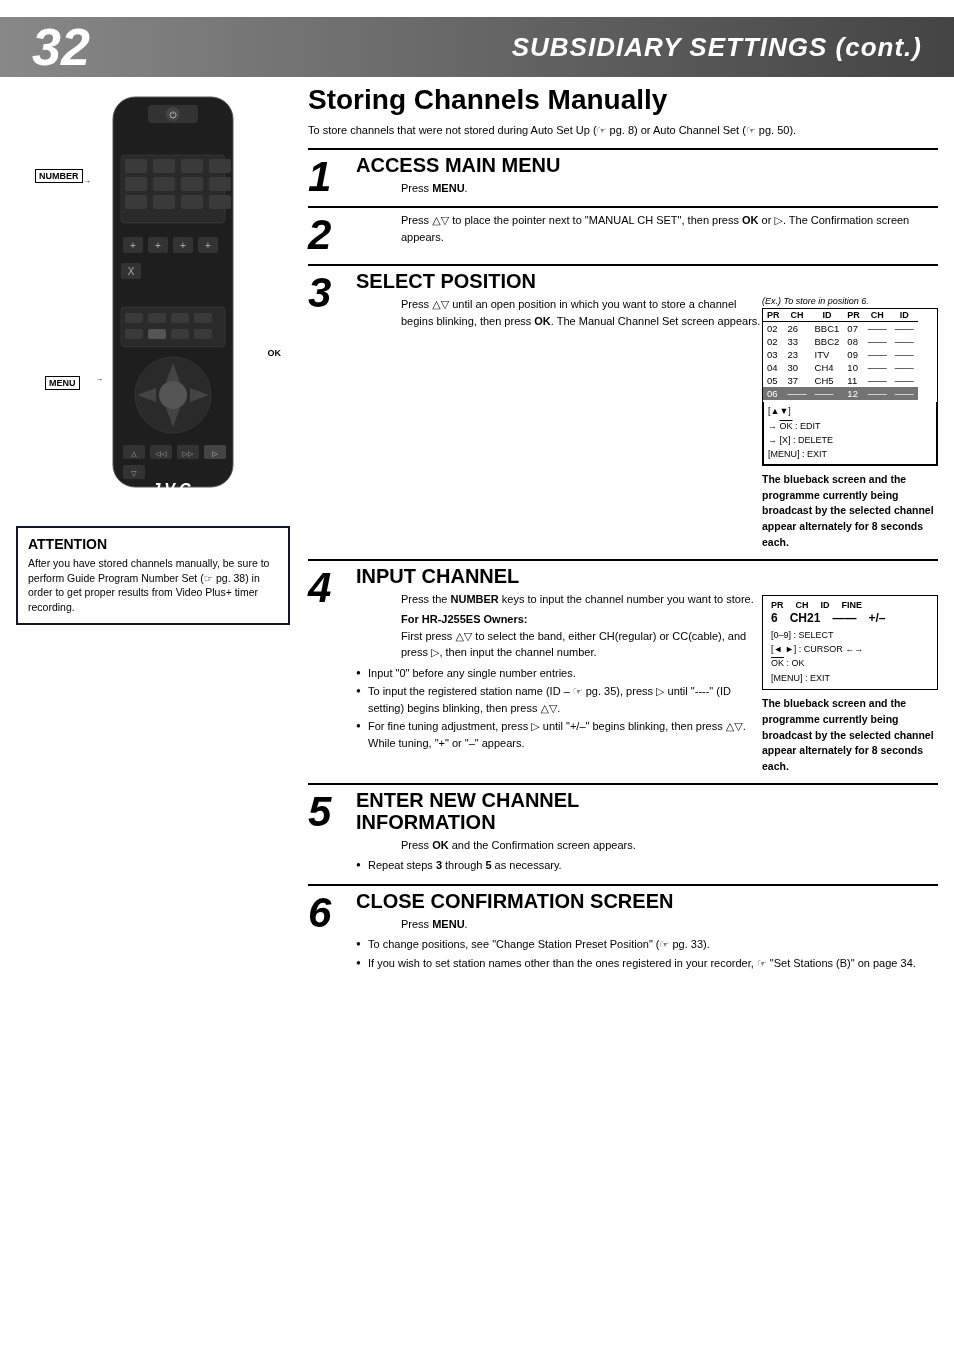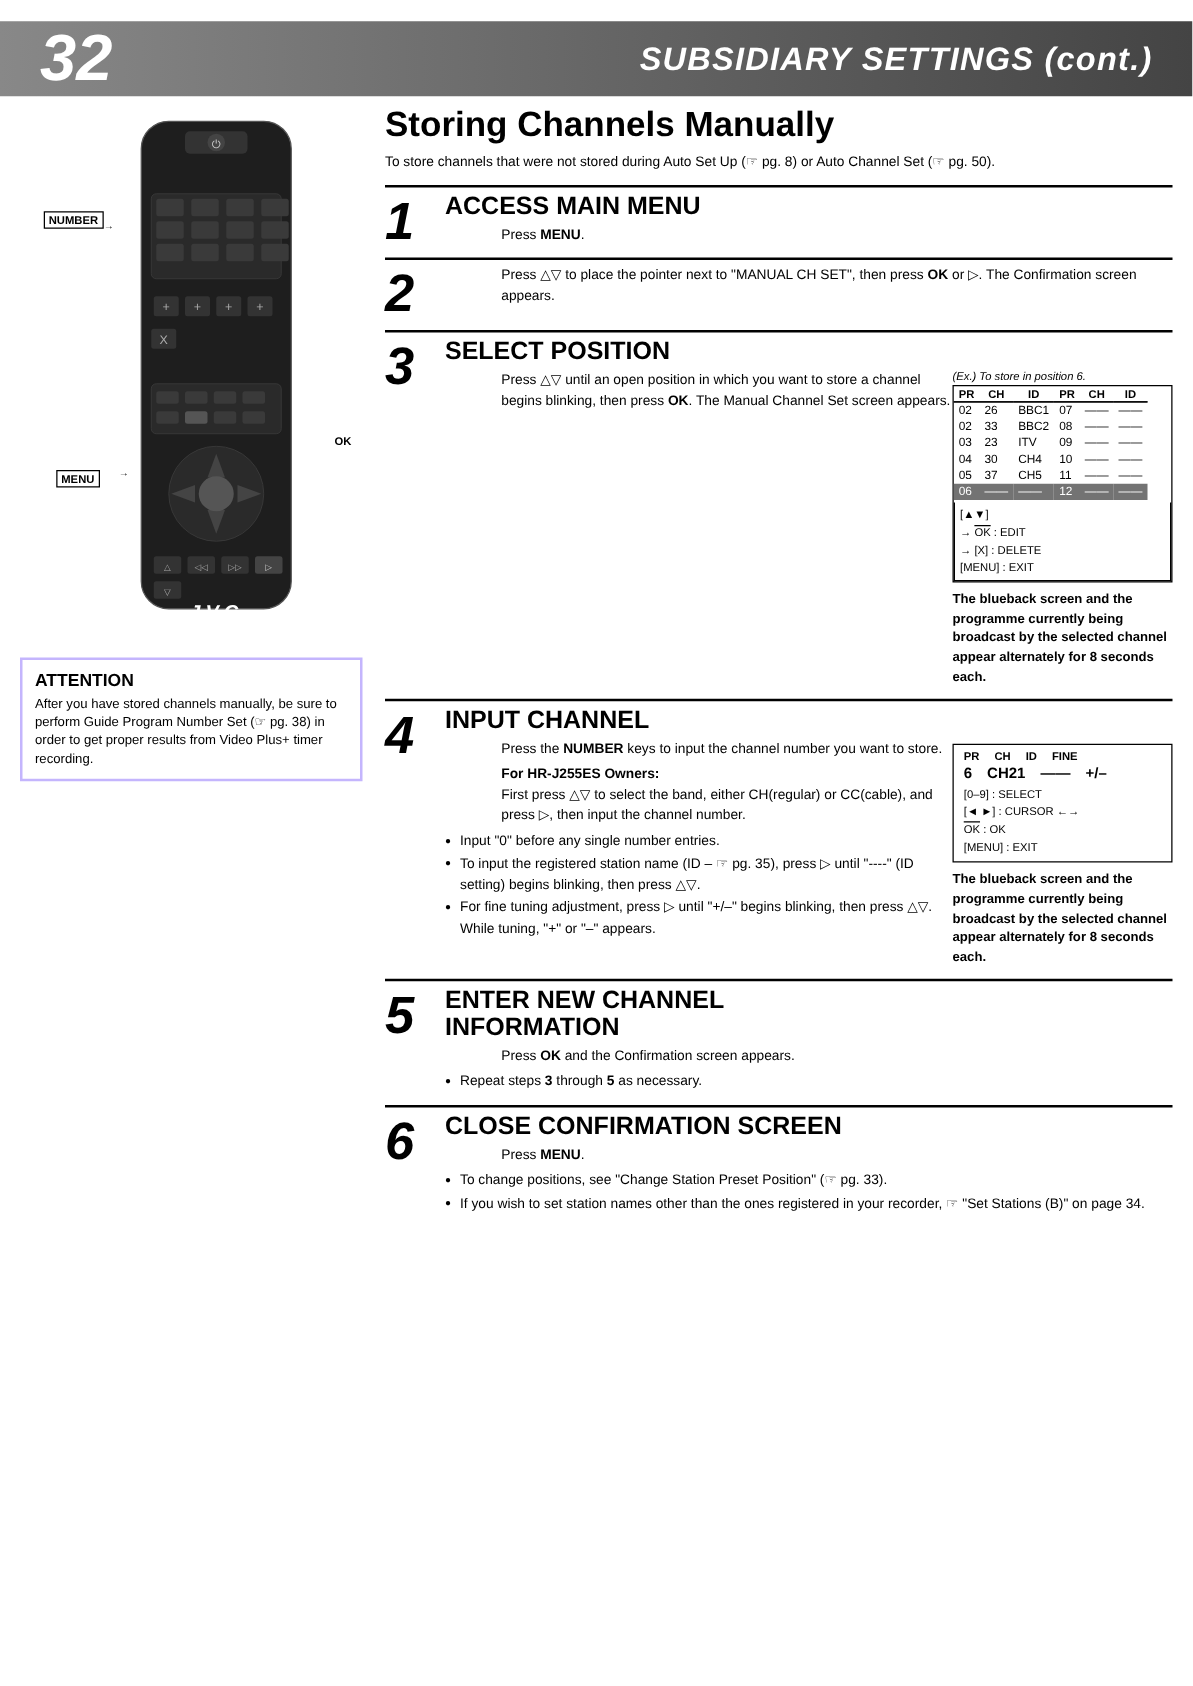--- a/index.html
+++ b/index.html
@@ -52,21 +52,21 @@
 
     
     .remote-container {
       display: flex;
       justify-content: center;
       margin-bottom: 16px;
     }
 
     
     .attention-box {
-      border: 2px solid #c4b5fd;
+      border: 2px solid #0f172a;
       padding: 8px 10px;
       margin-top: 8px;
     }
     .attention-title {
       font-size: 14px;
       font-weight: bold;
       margin-bottom: 4px;
     }
     .attention-text {
       font-size: 10.5px;

